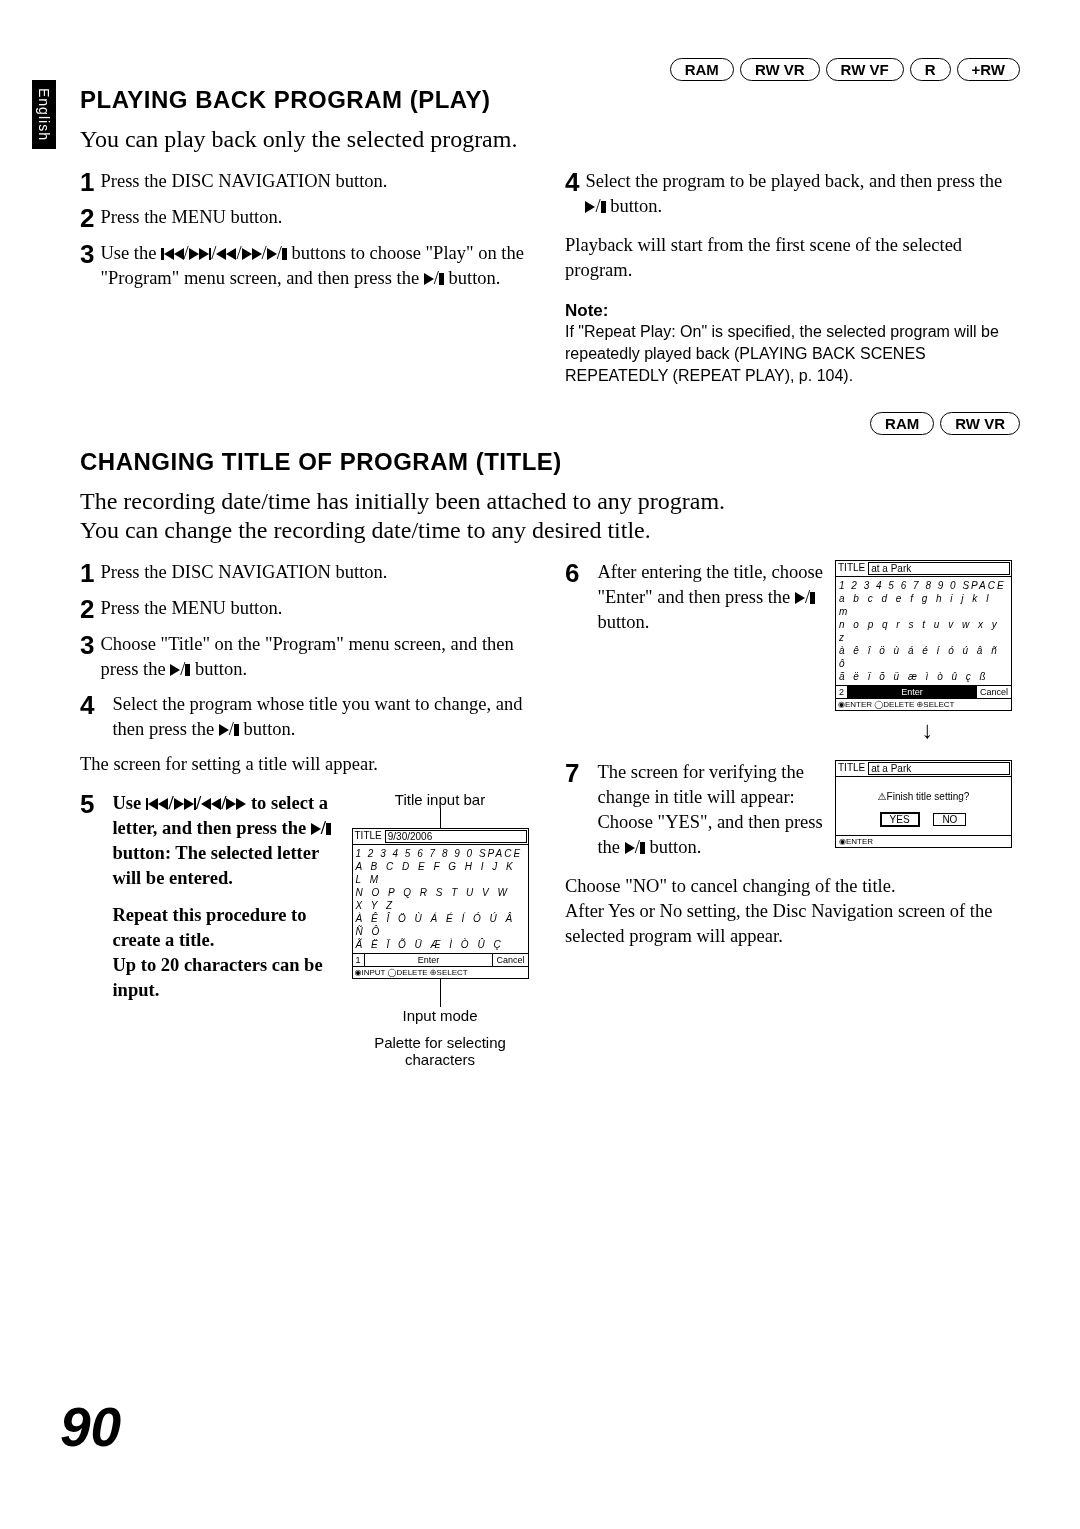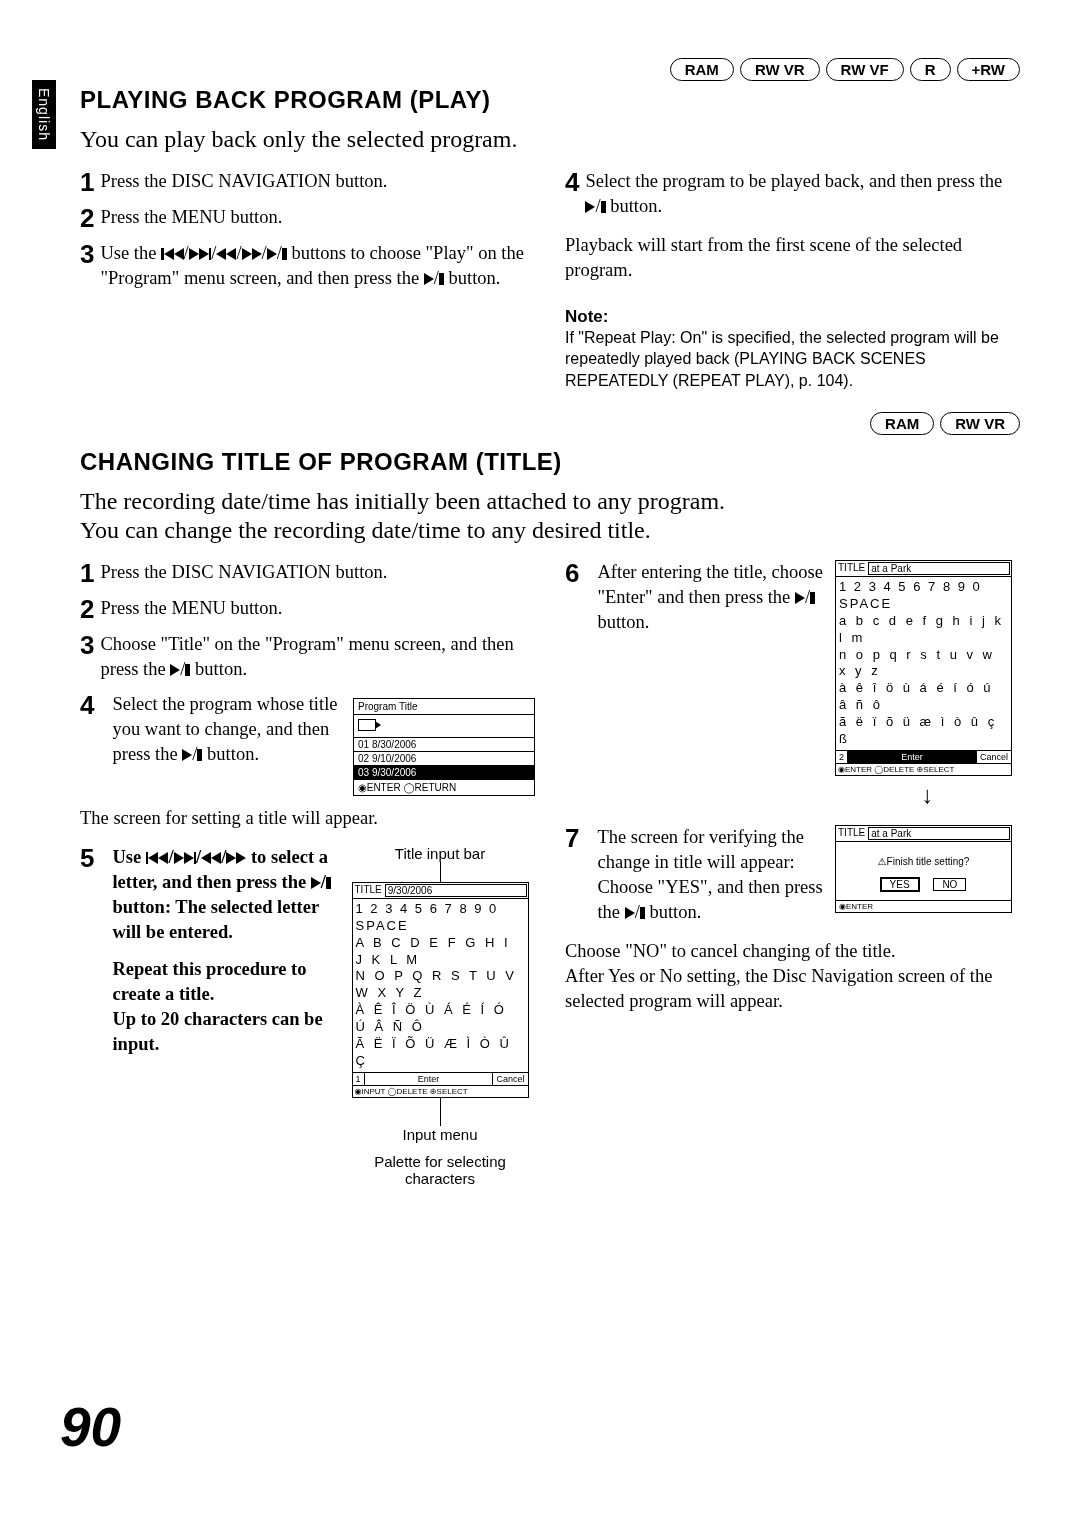--- a/index.html
+++ b/index.html
@@ -10,41 +10,41 @@
   .badge { border: 1.5px solid #000; border-radius: 12px; padding: 2px 14px; font-family: Arial, sans-serif; font-size: 15px; font-weight: 600; }
   .badges2 { position: absolute; top: 412px; right: 60px; display: flex; gap: 6px; }
   .content { position: absolute; left: 80px; right: 60px; top: 86px; }
   h2 { font-family: Arial, sans-serif; font-weight: 900; font-size: 24px; margin: 0 0 12px 0; letter-spacing: 0.5px; }
   .intro { font-family: Georgia, serif; font-size: 24px; margin: 0 0 16px 0; }
   .cols { display: flex; gap: 30px; }
   .col { flex: 1; }
   .step { display: flex; align-items: flex-start; margin-bottom: 10px; }
   .stepnum { font-family: Arial, sans-serif; font-weight: 900; font-size: 26px; line-height: 1; margin-right: 6px; }
   .steptext { font-family: Georgia, serif; font-size: 18.5px; line-height: 1.35; }
-  .note-head { font-family: Arial, sans-serif; font-weight: 700; font-size: 17px; margin-top: 24px; }
+  .note-head { font-family: Arial, sans-serif; font-weight: 700; font-size: 17px; margin-top: 18px; }
   .note-body { font-family: Arial, sans-serif; font-size: 16px; line-height: 1.35; }
   .section2 { position: absolute; left: 80px; right: 60px; top: 448px; }
   .page-num { position: absolute; left: 60px; bottom: 70px; font-family: Liberation Sans, sans-serif; font-weight: 900; font-style: italic; font-size: 55px; }
   .tri { display: inline-block; width: 0; height: 0; border-top: 6px solid transparent; border-bottom: 6px solid transparent; border-left: 10px solid #000; vertical-align: -1px; }
   .tri-l { display: inline-block; width: 0; height: 0; border-top: 6px solid transparent; border-bottom: 6px solid transparent; border-right: 10px solid #000; vertical-align: -1px; }
   .bar { display: inline-block; width: 2.5px; height: 12px; background: #000; vertical-align: -1px; }
   .playpause { white-space: nowrap; }
   .bgroup { white-space: nowrap; }
   .ui-box { border: 1px solid #000; font-family: Arial, sans-serif; font-size: 10px; }
   .program-title-box { width: 180px; margin-top: 6px; }
   .program-title-box .hdr { border-bottom: 1px solid #000; padding: 2px 4px; }
   .program-title-box .icon { border-bottom: 1px solid #000; padding: 4px; }
   .program-title-box .row { border-bottom: 1px solid #000; padding: 1px 4px; }
   .program-title-box .row.hl { background: #000; color: #fff; }
   .program-title-box .ftr { padding: 2px 4px; }
   .title-edit-box { width: 175px; }
   .title-edit-box .bar-row { display: flex; border-bottom: 1px solid #000; }
   .title-edit-box .bar-row .lbl { padding: 1px 2px; }
   .title-edit-box .bar-row .field { border: 1px solid #000; margin: 1px; padding: 0 2px; flex: 1; }
-  .title-edit-box .palette { padding: 2px 3px; letter-spacing: 3px; line-height: 1.3; border-bottom: 1px solid #000; font-size: 13px; }
+  .title-edit-box .palette { padding: 2px 3px; letter-spacing: 3px; line-height: 1.3; border-bottom: 1px solid #000; font-size: 10px; font-style: italic; }
   .title-edit-box .btns { display: flex; font-size: 9px; }
   .title-edit-box .btns > div { border-right: 1px solid #000; padding: 1px 3px; }
   .title-edit-box .btns > div:last-child { border-right: none; }
   .title-edit-box .ftr { padding: 1px 2px; border-top: 1px solid #000; font-size: 8px; }
   .callout { font-family: Arial, sans-serif; font-size: 15px; text-align: center; }
   .callline { border-left: 1px solid #000; height: 20px; width: 0; margin: 0 auto; }
   .confirm-box { width: 175px; }
   .confirm-box .body { text-align: center; padding: 14px 6px 10px 6px; }
   .confirm-box .btnrow { text-align: center; padding: 2px 0 10px 0; }
   .confirm-box .btnrow span { border: 1px solid #000; padding: 0 8px; margin: 0 6px; font-size: 10px; }
@@ -140,28 +140,20 @@
           </div>
         </div>
 
         <div class="step step-flex">
           <div class="stepnum">4</div>
           <div class="steptext" style="flex:1;">
             <span>Select the program whose title you want to change, and then press the </span>
             <span class="playpause"><span class="tri"></span>/<span class="bar"></span><span class="bar"></span></span>
             <span> button.</span>
           </div>
-          <div class="ui-box program-title-box">
-            <div class="hdr">Program Title</div>
-            <div class="icon"><span class="cam-icon"></span></div>
-            <div class="row">01    8/30/2006</div>
-            <div class="row">02    9/10/2006</div>
-            <div class="row hl">03    9/30/2006</div>
-            <div class="ftr">◉ENTER  ◯RETURN</div>
-          </div>
         </div>
 
         <p class="steptext" style="margin:10px 0 14px 0;">The screen for setting a title will appear.</p>
 
         <div class="step step-flex">
           <div class="stepnum">5</div>
           <div class="steptext" style="flex:1;font-weight:bold;">
             <span>Use </span>
             <span class="bgroup"><span class="bar"></span><span class="tri-l"></span><span class="tri-l"></span>/<span class="tri"></span><span class="tri"></span><span class="bar"></span>/<span class="tri-l"></span><span class="tri-l"></span>/<span class="tri"></span><span class="tri"></span></span>
             <span> to select a letter, and then press the </span>
@@ -186,21 +178,21 @@
                 <div>Ã Ë Ï Õ Ü Æ Ì Ò Û Ç</div>
               </div>
               <div class="btns">
                 <div>1</div>
                 <div style="flex:1; text-align:center;">Enter</div>
                 <div>Cancel</div>
               </div>
               <div class="ftr">◉INPUT ◯DELETE ⊕SELECT</div>
             </div>
             <div class="callline" style="height:28px;"></div>
-            <div class="callout">Input menu</div>
+            <div class="callout">Input mode</div>
             <div class="callout" style="margin-top:10px;">Palette for selecting characters</div>
           </div>
         </div>
       </div>
 
       <div class="col">
         <div class="step step-flex">
           <div class="stepnum">6</div>
           <div class="steptext" style="flex:1;">
             <span>After entering the title, choose "Enter" and then press the </span>

